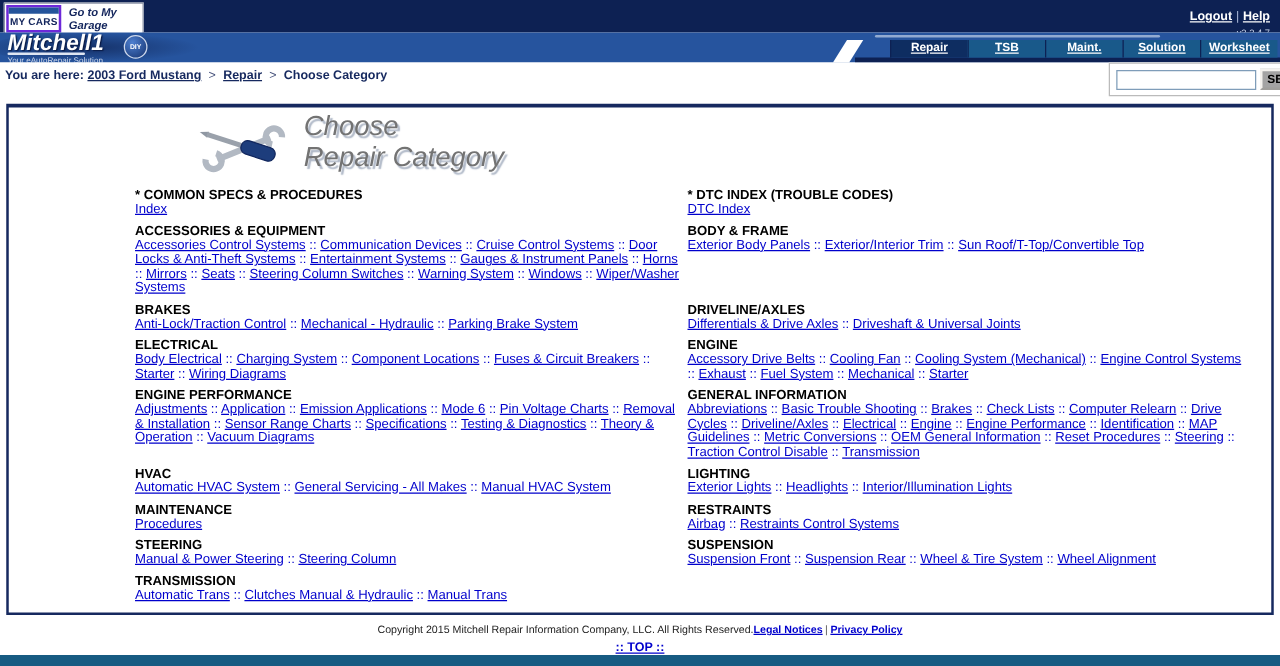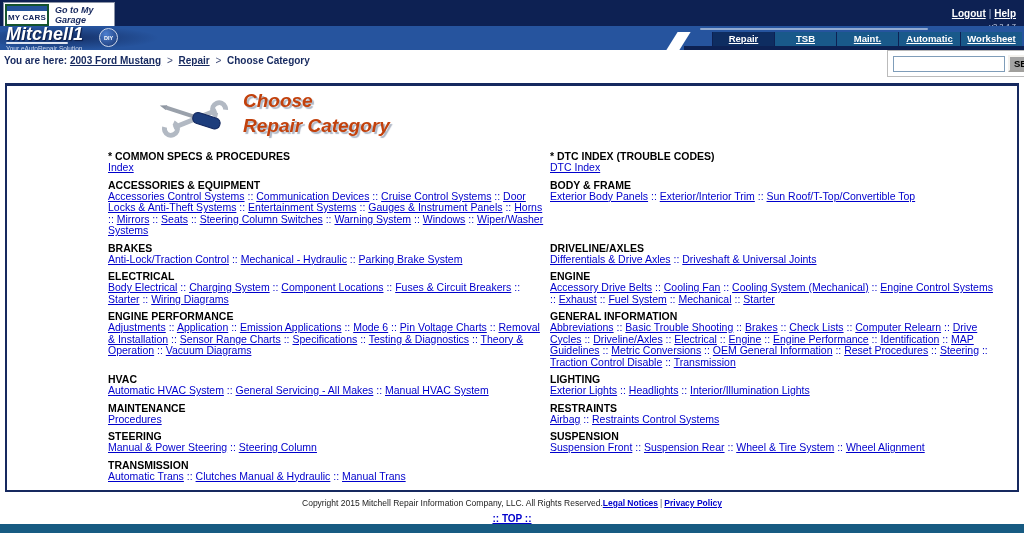--- a/index.html
+++ b/index.html
@@ -5,21 +5,21 @@
   html,body{margin:0;padding:0;}
   body{
     width:1024px;height:533px;position:relative;overflow:hidden;
     background:#ffffff;font-family:"Liberation Sans",sans-serif;
     -webkit-font-smoothing:antialiased;
   }
   
   .topbar{position:absolute;left:0;top:0;width:1024px;height:26px;background:#0d2153;}
   .garage-widget{position:absolute;left:3px;top:2px;display:flex;align-items:stretch;
     background:#fff;border:1px solid #8b93a6;padding:1px;}
-  .plate{width:40px;border:2px solid #14532d;background:#fff;text-align:center;margin-right:2px;}
+  .plate{width:40px;border:2px solid #6d28d9;background:#fff;text-align:center;margin-right:2px;}
   .plate-top{height:5px;background:#24549b;border-bottom:1px solid #fff;}
   .plate-text{font-size:8px;font-weight:bold;color:#13255c;line-height:11px;letter-spacing:.2px;}
   .garage-btn{font-size:9px;font-weight:bold;font-style:italic;color:#13255c;line-height:10px;
     padding:1px 4px;display:flex;align-items:center;width:54px;cursor:pointer;}
   .session{position:absolute;right:8px;top:3px;text-align:right;}
   .session a{color:#ffffff;font-size:10px;font-weight:bold;text-decoration:underline;cursor:pointer;}
   .session .pipe{color:#aab8d8;font-size:10px;margin:0 3px;}
   .version{font-size:7.5px;color:#c9d4ea;margin-top:1px;}
   
   .logobar{position:absolute;left:0;top:26px;width:1024px;height:24px;background:#26549e;}
@@ -50,22 +50,22 @@
     padding:4px 5px;display:flex;align-items:center;gap:3px;}
   .search-input{width:106px;height:14px;border:1px solid #7f9db9;font-size:10px;padding:0 2px;
     font-family:"Liberation Sans",sans-serif;}
   .search-btn{font-size:9.5px;font-weight:bold;background:#a3a3a3;border:2px outset #f4f2ee;
     padding:1px 4px;color:#000;cursor:pointer;font-family:"Liberation Sans",sans-serif;}
   
   .content-box{position:absolute;left:5px;top:83px;width:1014px;height:409px;box-sizing:border-box;
     border:2px solid #16295f;border-top-width:3px;background:#fff;}
   .page-header{position:relative;height:60px;}
   .tools-icon{position:absolute;left:148px;top:5px;}
-  .page-title{position:absolute;left:236px;top:2px;font-size:19px;font-weight:bold;font-style:italic;
-    color:#c2410c;text-shadow:2px 2px 1px #aeb7c6;line-height:25px;}
+  .page-title{position:absolute;left:236px;top:2px;font-size:22px;font-weight:normal;font-style:italic;
+    color:#737373;text-shadow:2px 2px 1px #aeb7c6;line-height:25px;}
   .cat-table{margin-left:101px;border-collapse:collapse;table-layout:fixed;margin-top:4px;}
   .cat-table td{vertical-align:top;padding:0 4px 5px 0;}
   td.cat-left{width:438px;}
   td.cat-right{width:446px;}
   .cat-heading{font-size:10.5px;font-weight:bold;color:#000;line-height:12px;}
   .cat-links{font-size:10.5px;line-height:11.5px;}
   .cat-links a{color:#0000cc;text-decoration:underline;cursor:pointer;}
   .sep{color:#0000cc;}
   
   .footer{position:absolute;left:0;top:495px;width:1024px;text-align:center;}
@@ -106,21 +106,21 @@
   </div>
   <div class="diy-badge">DIY</div>
   <div class="tab-area">
     <div class="tab-underbar"></div>
     <div class="white-slash"></div>
     <div class="tab-topline"></div>
     <div class="tabs">
         <div class="tab active">Repair</div>
         <div class="tab">TSB</div>
         <div class="tab">Maint.</div>
-        <div class="tab">Automatic</div>
+        <div class="tab">Solution</div>
         <div class="tab">Worksheet</div>
       </div>
   </div>
 </div>
 
 <div class="band">
   <div class="breadcrumb">
     <span>You are here:</span>
     <a>2003 Ford Mustang</a>
     <span class="crumb-sep">&gt;</span>

